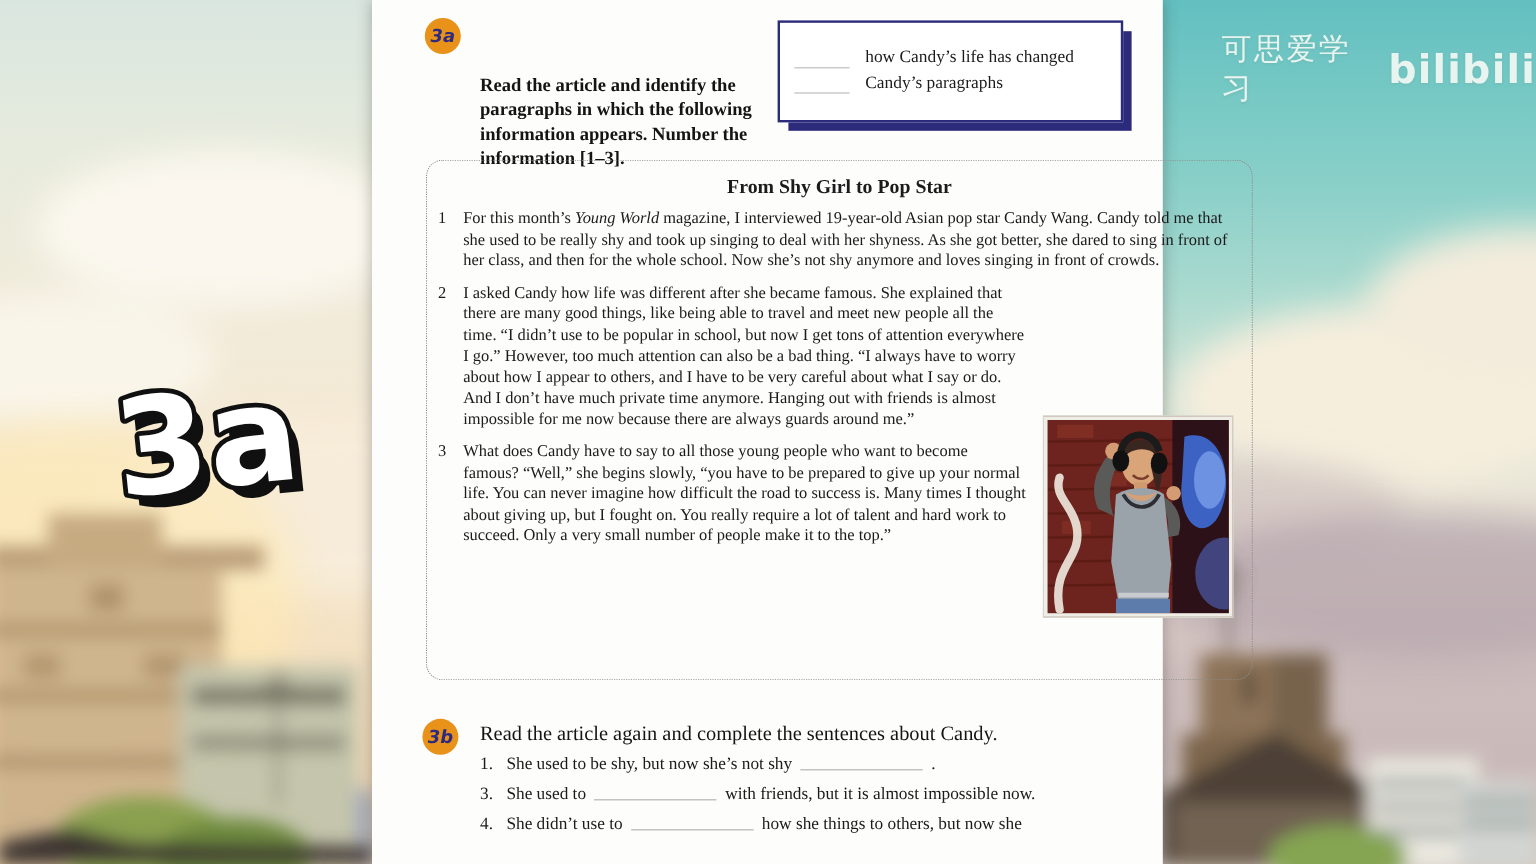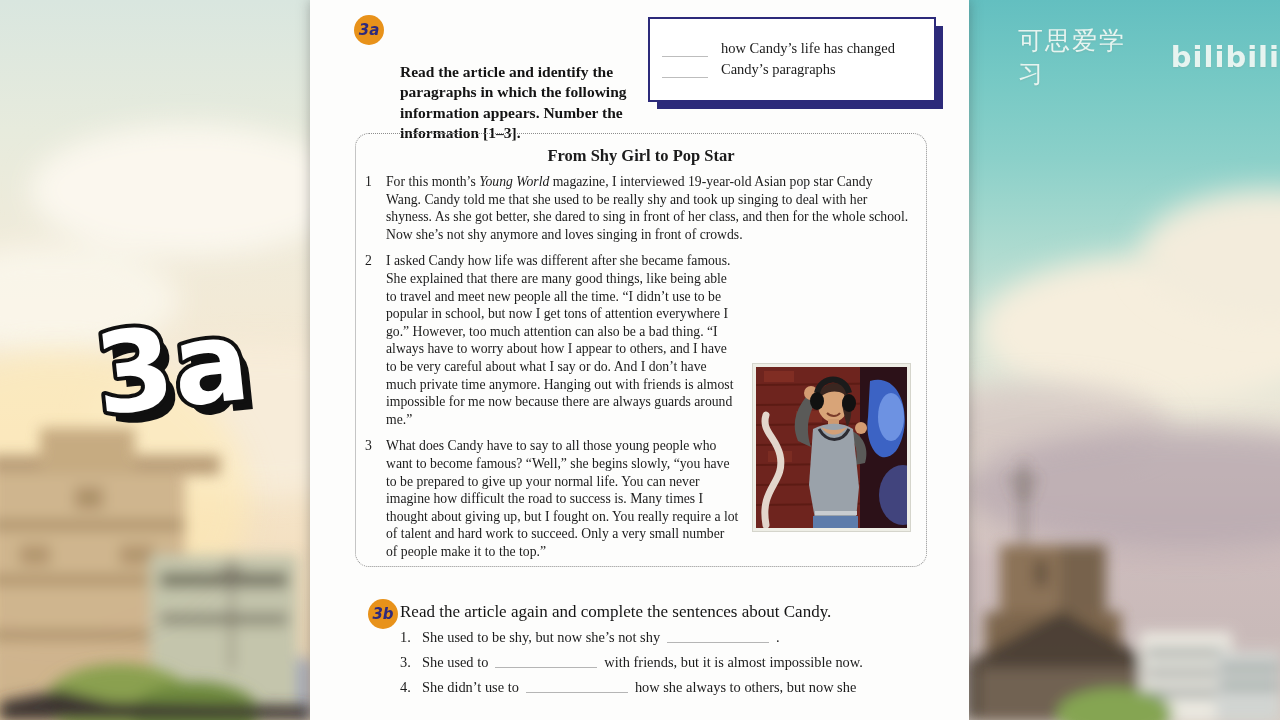--- a/index.html
+++ b/index.html
@@ -14,36 +14,36 @@
   .page {
     position:absolute; left:310px; top:0; width:659px; height:720px;
     background:#fdfdfc; box-shadow:0 0 12px rgba(50,50,50,.35);
   }
   .badge {
     position:absolute; width:30px; height:30px; border-radius:50%;
     background:#e8921a; color:#2e2a7d; display:flex; align-items:center; justify-content:center;
     font-family:"DejaVu Sans", sans-serif; font-weight:800; font-style:italic; font-size:15px;
   }
   #badge3a { left:44px; top:15px; }
-  #badge3b { left:58px; top:599px; }
+  #badge3b { left:42px; top:599px; }
   .instr3a {
     position:absolute; left:90px; top:17px; width:240px;
     font-weight:700; font-size:15.5px; line-height:1.32; color:#141414;margin-top:45px;
   }
   .infobox {
     position:absolute; left:338px; top:17px; width:288px; height:85px;
     border:2px solid #2c2a7a; background:#ffffff;
     box-shadow:8px 8px 0 -1px #2c2a7a;
     display:flex; flex-direction:column; justify-content:center; gap:5px; padding-left:12px;
   }
   .info-row { display:flex; align-items:flex-end; font-size:14.5px; line-height:1.1; }
   .info-blank { width:46px; height:15px; border-bottom:1.3px solid #bdbdbd; margin-right:13px; }
 
   .article-box {
-    position:absolute; left:45px; top:133px; width:572px; height:434px;
+    position:absolute; left:45px; top:133px; width:689px; height:434px;
     border:1.6px dotted #8d8d8d; border-radius:14px;
   }
   .article-title { text-align:center; font-size:16.5px; font-weight:700; margin:12px 0 7px; }
   .article-body { font-size:13.7px; line-height:1.285; padding-right:16px; }
   .para { position:relative; margin:0 0 9px; padding-left:30px; }
   .pnum { position:absolute; left:9px; top:0; }
   .photo-float {
     float:right; width:157px; height:167px; margin:112px 0 0 14px;
     border:3px solid #eeeee6; outline:1px solid #d5d5cc; background:#6e241e; overflow:hidden;
   }
@@ -59,21 +59,21 @@
   .blank2 { display:inline-block; width:102px; height:13px; border-bottom:1.3px solid #b5b5b5; margin:0 7px -1px 7px; }
 
   
   .overlay3a { position:absolute; left:70px; top:276px; width:210px; height:175px; }
   .watermark {
     position:absolute; left:1018px; top:24px; display:flex; align-items:center; gap:24px;
     color:#eef7f3; opacity:.95; font-family:"DejaVu Sans", sans-serif;
     text-shadow:0 1px 2px rgba(120,160,150,.35);
   }
   .wm-cn { font-size:25px; letter-spacing:2px; }
-  .wm-logo { font-size:29px; font-weight:800; letter-spacing:1px; }
+  .wm-logo { font-size:33px; font-weight:800; letter-spacing:1px; }
 </style>
 </head>
 <body>
 
 <div class="bg">
   <svg width="1280" height="720" viewBox="0 0 1280 720">
     <defs>
       <linearGradient id="skyL" x1="0" y1="0" x2="0" y2="1">
         <stop offset="0" stop-color="#d9e6df"></stop>
           <stop offset="0.18" stop-color="#e7ebdd"></stop>
@@ -244,21 +244,21 @@
   <div class="instr3b">Read the article again and complete the sentences about Candy.</div>
 
   <ol class="sentences">
     <li class="sentence">
       <span class="snum">1.</span><span>She used to be shy, but now she’s not shy</span><span class="blank2"></span><span>.</span>
     </li>
     <li class="sentence">
       <span class="snum">3.</span><span>She used to</span><span class="blank2"></span><span>with friends, but it is almost impossible now.</span>
     </li>
     <li class="sentence">
-      <span class="snum">4.</span><span>She didn’t use to</span><span class="blank2"></span><span>how she always to others, but now she</span>
+      <span class="snum">4.</span><span>She didn’t use to</span><span class="blank2"></span><span>how she things to others, but now she</span>
     </li>
   </ol>
 </div>
 
 <div class="overlay3a">
   <svg width="210" height="175" viewBox="0 0 210 175">
     <g transform="rotate(-6 105 88)" font-family="DejaVu Sans, sans-serif" font-weight="bold" font-size="112">
       <text x="25" y="130" fill="#101010" transform="translate(8,11)">3a</text>
       <text x="25" y="130" fill="#ffffff" stroke="#101010" stroke-width="8" paint-order="stroke" stroke-linejoin="round">3a</text>
     </g>

